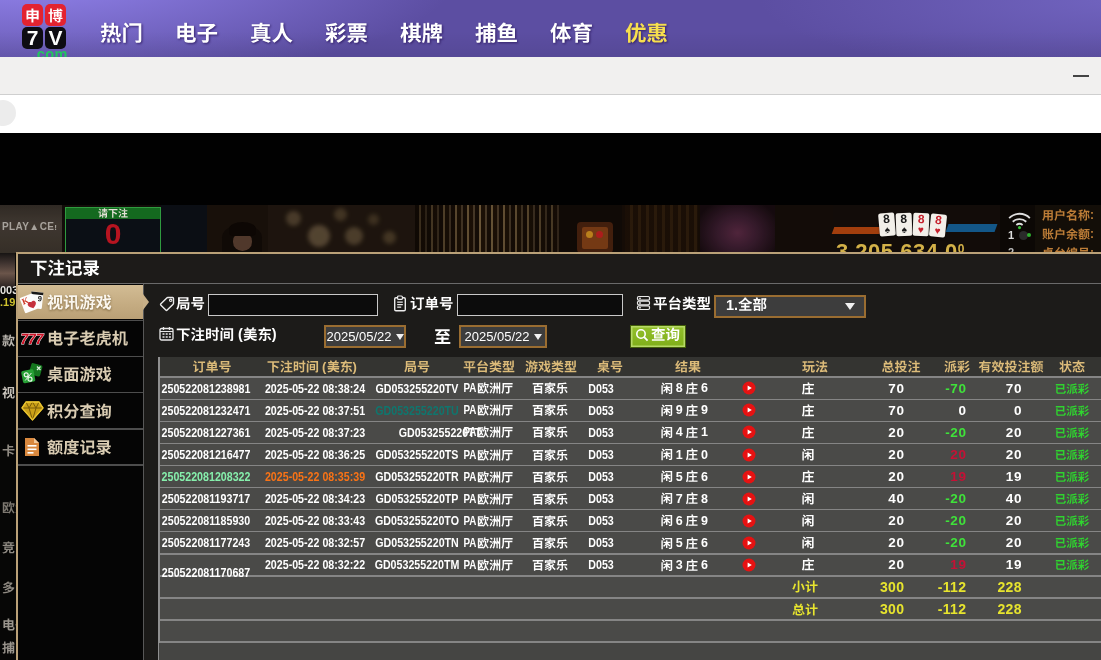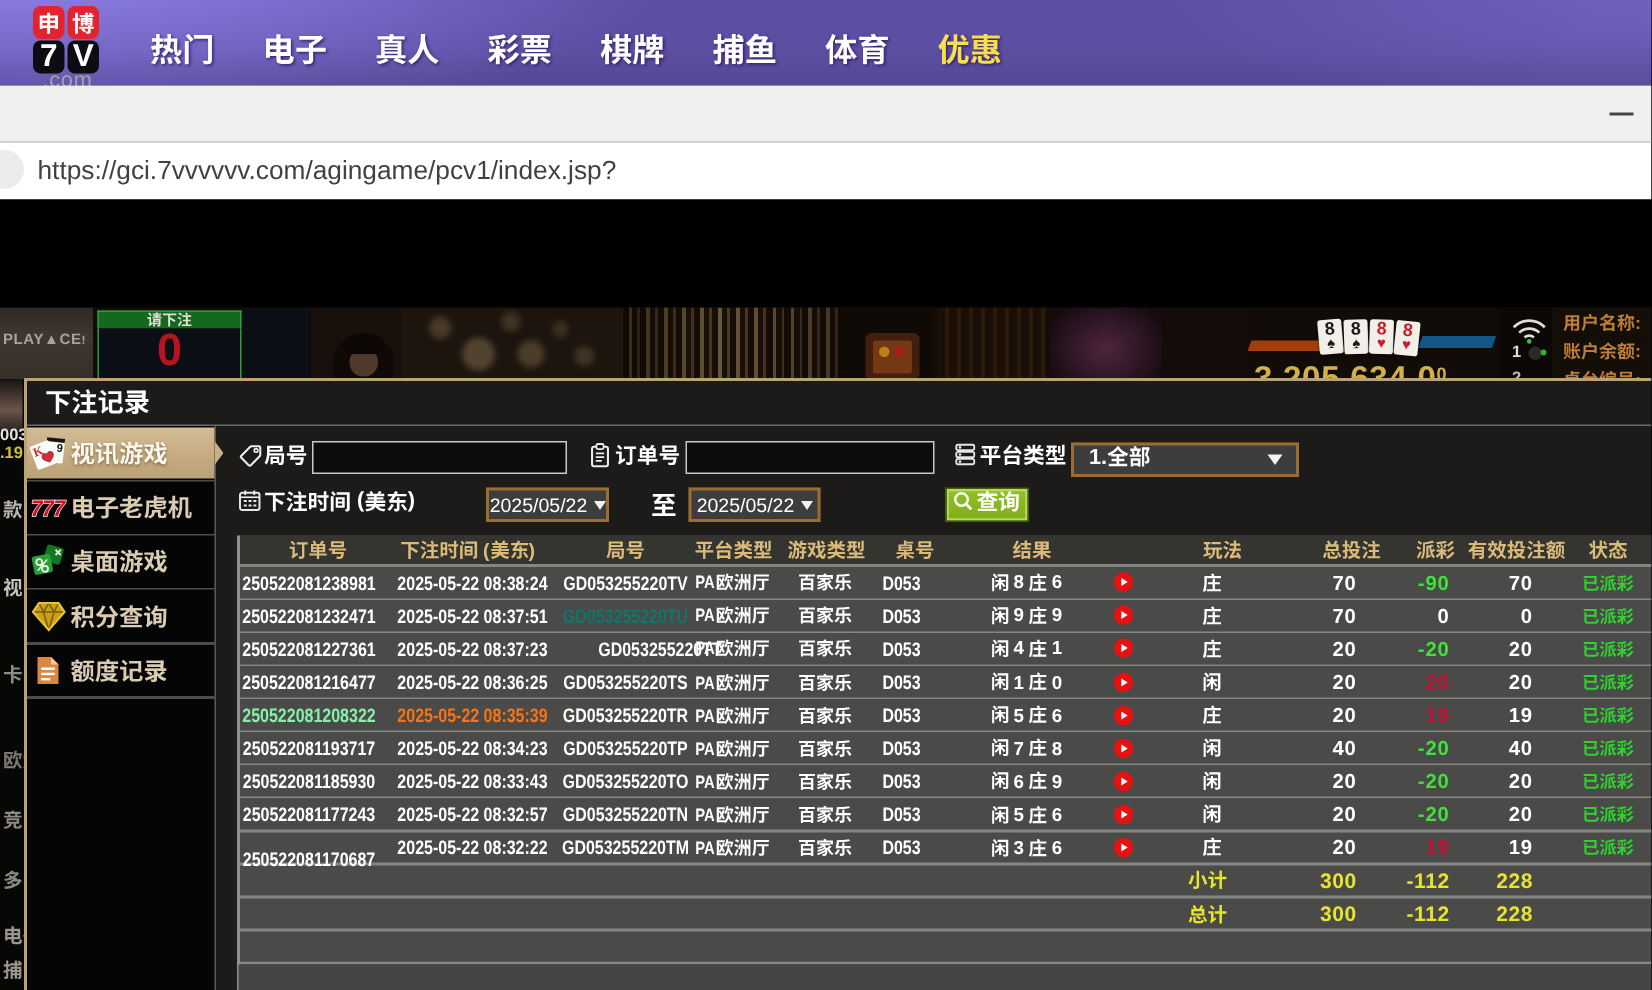--- a/index.html
+++ b/index.html
@@ -153,28 +153,27 @@
     </div>
 <div class="abs" style="left:45px;top:4px;width:21px;height:22px;background:#e32330;border-radius:5px;color:#fff">
       <div class="fx" style="width:100%;height:100%">
         <svg style="width:15.0px;height:15px;" viewBox="0 0 100 100">
           <use href="#g535a" x="0"></use>
         </svg>
       </div>
     </div>
 <div class="abs fx" style="left:22px;top:27px;width:21px;height:22px;background:#0d0c12;border-radius:5px;color:#fcfcfc;font-weight:bold;font-size:21px">7</div>
 <div class="abs fx" style="left:45px;top:27px;width:21px;height:22px;background:#0d0c12;border-radius:5px;color:#fcfcfc;font-weight:bold;font-size:21px">V</div>
-<div class="abs" style="left:22px;top:46px;width:46px;text-align:center;color:#a3a3a3;font-weight:normal;font-size:14.5px;letter-spacing:.5px">.com</div>
+<div class="abs" style="left:22px;top:46px;width:46px;text-align:right;color:#22c55e;font-weight:bold;font-size:14.5px;letter-spacing:.5px">.com</div>
 
 <div class="abs" style="left:0;top:57px;width:1101px;height:38px;background:#f1f0ef;border-bottom:1px solid #cfcfcf"></div>
 <div class="abs" style="left:1073px;top:75px;width:16px;height:2px;background:#444"></div>
 
 <div class="abs" style="left:0;top:95px;width:1101px;height:38px;background:#ffffff"></div>
 <div class="abs" style="left:-10px;top:100px;width:26px;height:26px;border-radius:50%;background:#ececec"></div>
-<div class="abs" style="left:25px;top:103px;color:#414141;font-size:17.5px">https://gci.7vvvvvv.com/agingame/pcv1/index.jsp?</div>
 <div class="abs" style="left:0;top:133px;width:1101px;height:4px;background:#000"></div>
 
 <div class="abs" style="left:0;top:137px;width:1101px;height:68px;background:#010101"></div>
 
 <div class="abs" style="left:0;top:205px;width:1101px;height:48px;background:#150f0b;overflow:hidden">
   <div class="abs" style="left:0;top:0;width:62px;height:48px;background:linear-gradient(180deg,#38322b,#4a423a 40%,#3f382f)"></div>
   <div class="abs" style="left:2px;top:16px;width:60px;color:#c6c1ba;font-size:10px;font-weight:bold;letter-spacing:.4px">PLAY▲CE<span style="font-size:8px">!</span></div>
   <div class="abs" style="left:161px;top:0;width:46px;height:48px;background:#0d1119"></div>
   <div class="abs" style="left:207px;top:0;width:61px;height:48px;background:#1c140d"></div>
   <div class="abs" style="left:222px;top:20px;width:40px;height:28px;background:#130c08;border-radius:45% 45% 0 0"></div>
@@ -684,21 +683,21 @@
     </div>
 <div class="abs ctr" style="left:808.4px;top:378.2px;height:20.3px;color:#fff">
       <svg style="width:13.0px;height:13px;" viewBox="0 0 100 100">
         <use href="#g5e84" x="0"></use>
       </svg>
     </div>
 <div class="rgt" style="left:784.5px;top:378.2px;width:120px;height:20.3px;color:#fff">
       <span style="font-size:13.5px;font-weight:bold;letter-spacing:.6px">70</span>
     </div>
 <div class="rgt" style="left:846.5px;top:378.2px;width:120px;height:20.3px;color:#3fe23a">
-      <span style="font-size:13.5px;font-weight:bold;letter-spacing:.6px">-90</span>
+      <span style="font-size:13.5px;font-weight:bold;letter-spacing:.6px">-70</span>
     </div>
 <div class="rgt" style="left:902px;top:378.2px;width:120px;height:20.3px;color:#fff">
       <span style="font-size:13.5px;font-weight:bold;letter-spacing:.6px">70</span>
     </div>
 <div class="abs ctr" style="left:1072.3px;top:378.2px;height:20.3px;color:#2fd32f">
       <svg style="width:34.5px;height:11.5px;" viewBox="0 0 300 100">
         <use href="#g5df2" x="0"></use>
         <use href="#g6d3e" x="100"></use>
         <use href="#g5f69" x="200"></use>
       </svg>

